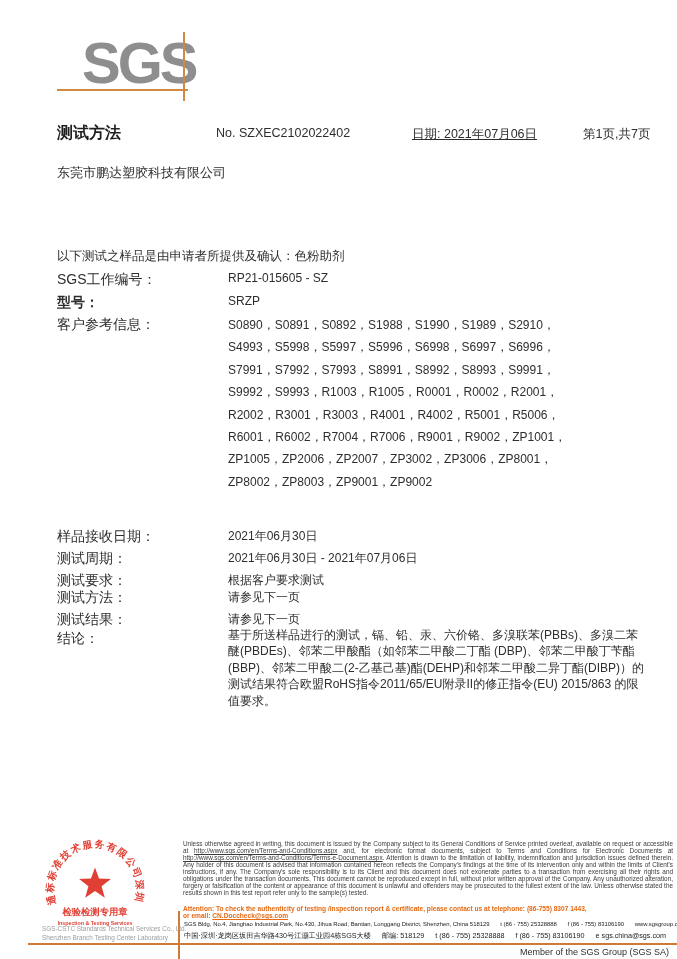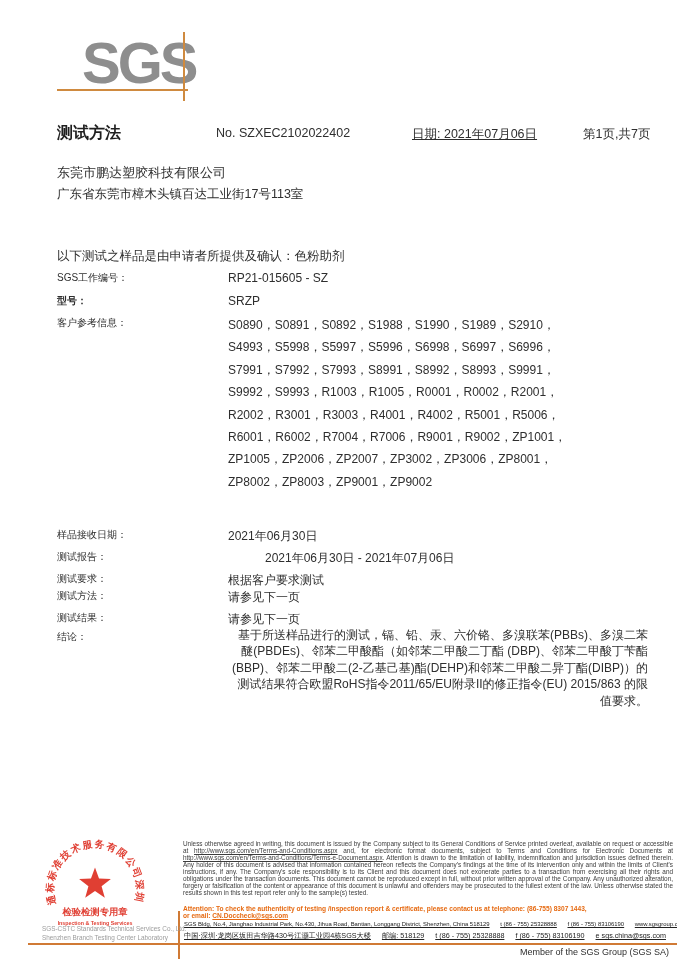--- a/index.html
+++ b/index.html
@@ -17,33 +17,33 @@
   .report-no   { position:absolute; left:216px; top:0; }
   .report-date { position:absolute; left:412px; top:0;text-decoration:underline; }
   .report-page { position:absolute; left:583px; top:0; }
 
   
   .applicant-company { position:absolute; left:57px; top:164px; font-size:13px; }
   .applicant-address { position:absolute; left:57px; top:186px; font-size:12.5px; }
   .sample-declaration { position:absolute; left:57px; top:248px; font-size:12.5px; }
 
   
-  .flabel { position:absolute; left:57px; font-size:10px; white-space:nowrap; }
+  .flabel { position:absolute; left:57px; font-size:14px; white-space:nowrap; }
   .fvalue { position:absolute; left:228px; font-size:12px; white-space:nowrap; }
   .ref-lines { position:absolute; left:228px; top:314px; font-size:12px; line-height:22.4px; }
-  .conclusion-text { position:absolute; left:228px; top:627px; width:420px; font-size:12px; line-height:16.4px; white-space:normal; text-align:right; }
+  .conclusion-text { position:absolute; left:228px; top:627px; width:420px; font-size:12px; line-height:16.4px; white-space:normal; text-align:left; }
 
   
   .footer-legal { position:absolute; left:183px; top:840px; width:490px; font-size:6.4px; line-height:7px; color:#3c3c3c; text-align:justify; }
   .footer-legal .lurl { text-decoration:underline; }
   .footer-attention { position:absolute; left:183px; top:905px; width:490px; font-size:6.6px; line-height:7.4px; font-weight:bold; color:#e66a12; }
   .footer-attention .aurl { text-decoration:underline; }
   .addr-row-en { position:absolute; left:184px; top:921px; width:490px; font-size:5.9px; color:#222; white-space:nowrap; }
   .addr-row-cn { position:absolute; left:184px; top:931px; width:490px; font-size:7.2px; color:#222; white-space:nowrap; }
-  .addr-row-en span, .addr-row-cn span { margin-right:9px;text-decoration:underline; }
+  .addr-row-en span, .addr-row-cn span { margin-right:9px; }
   .footer-hline { position:absolute; left:28px; top:943px; width:649px; height:2px; background:#d07a35; }
   .footer-vline { position:absolute; left:178px; top:911px; width:2px; height:48px; background:#d07a35; }
   .member-line { position:absolute; right:8px; top:947px; font-size:9px; color:#2e2e2e; }
 
   .stamp-company { position:absolute; left:42px; top:925px; font-size:6.4px; color:#9c9c9c; line-height:8.6px; z-index:1; white-space:nowrap; }
   .stamp-svg { position:absolute; left:44px; top:838px; width:102px; height:102px; z-index:2; opacity:0.9; }
 </style>
 </head>
 <body>
 
@@ -54,21 +54,20 @@
   <div class="logo-vline"></div>
 
   <div class="title-row">
     <span class="report-title">测试方法</span>
     <span class="report-no">No. SZXEC2102022402</span>
     <span class="report-date">日期: 2021年07月06日</span>
     <span class="report-page">第1页,共7页</span>
   </div>
 
   <div class="applicant-company">东莞市鹏达塑胶科技有限公司</div>
-  <div class="applicant-address">广东省东莞市樟木头镇百达工业街17号113室</div>
 
   <div class="sample-declaration">以下测试之样品是由申请者所提供及确认：色粉助剂</div>
 
   <div class="flabel" style="top:271px;">SGS工作编号：</div>
   <div class="fvalue" style="top:271px;">RP21-015605 - SZ</div>
 
   <div class="flabel" style="top:294px;font-weight:bold;">型号：</div>
   <div class="fvalue" style="top:294px;">SRZP</div>
 
   <div class="flabel" style="top:316px;">客户参考信息：</div>
@@ -79,22 +78,22 @@
     <div>S9992，S9993，R1003，R1005，R0001，R0002，R2001，</div>
     <div>R2002，R3001，R3003，R4001，R4002，R5001，R5006，</div>
     <div>R6001，R6002，R7004，R7006，R9001，R9002，ZP1001，</div>
     <div>ZP1005，ZP2006，ZP2007，ZP3002，ZP3006，ZP8001，</div>
     <div>ZP8002，ZP8003，ZP9001，ZP9002</div>
   </div>
 
   <div class="flabel" style="top:528px;">样品接收日期：</div>
   <div class="fvalue" style="top:528px;">2021年06月30日</div>
 
-  <div class="flabel" style="top:550px;">测试报告：</div>
-  <div class="fvalue" style="top:550px;margin-left:37px;">2021年06月30日 - 2021年07月06日</div>
+  <div class="flabel" style="top:550px;">测试周期：</div>
+  <div class="fvalue" style="top:550px;">2021年06月30日 - 2021年07月06日</div>
 
   <div class="flabel" style="top:572px;">测试要求：</div>
   <div class="fvalue" style="top:572px;">根据客户要求测试</div>
 
   <div class="flabel" style="top:589px;">测试方法：</div>
   <div class="fvalue" style="top:589px;">请参见下一页</div>
 
   <div class="flabel" style="top:611px;">测试结果：</div>
   <div class="fvalue" style="top:611px;">请参见下一页</div>
 

